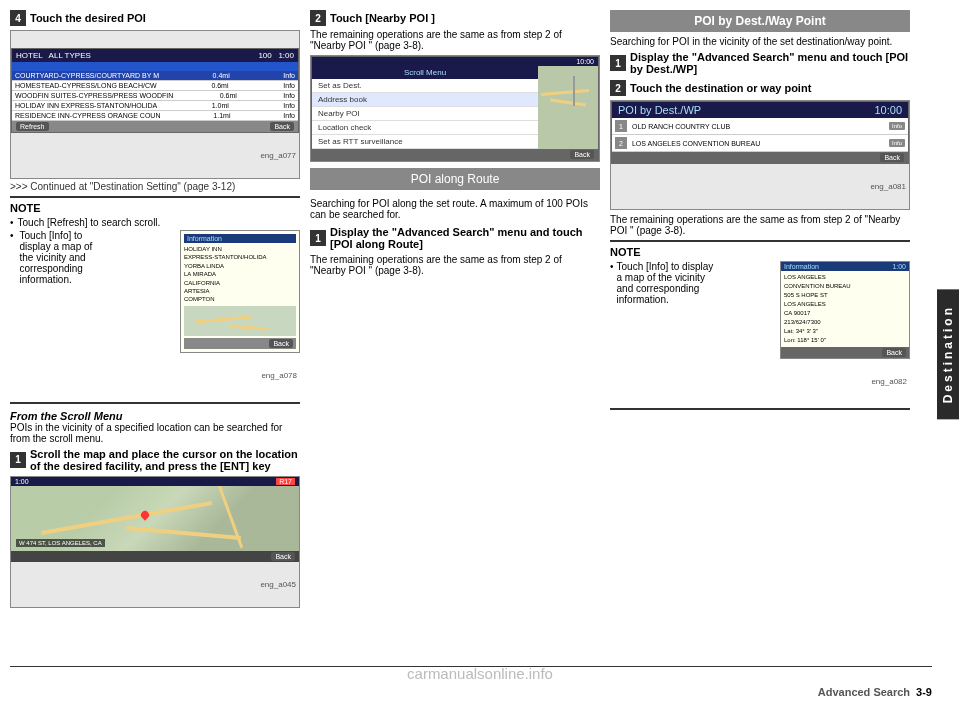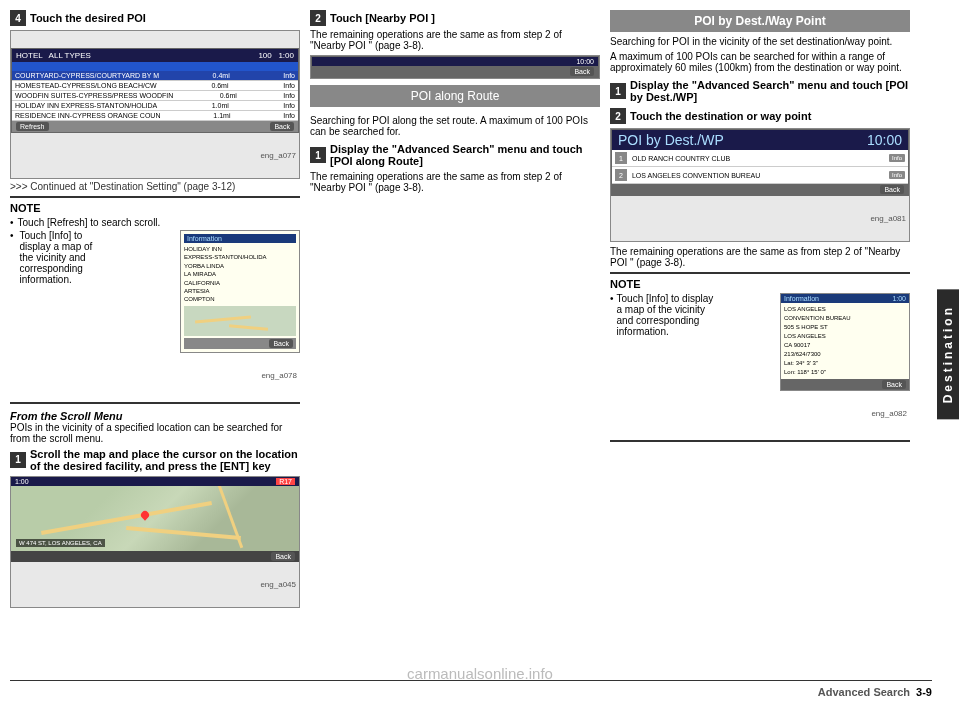--- a/index.html
+++ b/index.html
@@ -427,20 +427,28 @@
     <strong>Touch [Nearby POI ]</strong>
   </div>
   <div style="font-size:10px; margin-bottom:4px;">The remaining operations are the same as from step 2 of "Nearby POI " (page 3-8).</div>
 
   <div class="screenshot-box" style="margin-bottom:6px;">
     <div class="menu-screen">
       <div style="background:#1a1a4a; color:#fff; font-size:7px; padding:1px 4px; display:flex; justify-content:flex-end;">
         <span>10:00</span>
       </div>
       <div style="display:flex;">
+        <div style="flex:1;">
+          <div class="menu-screen-title">Scroll Menu</div>
+          <div class="menu-screen-item">Set as Dest.</div>
+          <div class="menu-screen-item highlighted">Address book</div>
+          <div class="menu-screen-item">Nearby POI</div>
+          <div class="menu-screen-item">Location check</div>
+          <div class="menu-screen-item">Set as RTT surveillance</div>
+        </div>
         <div style="width:60px; background:#b8c8a8; position:relative; overflow:hidden;">
           <div style="position:absolute;background:#f0d080;height:3px;width:80%;top:25px;left:5%;transform:rotate(-5deg);"></div>
           <div style="position:absolute;background:#f0d080;height:3px;width:60%;top:35px;left:20%;transform:rotate(8deg);"></div>
           <div style="position:absolute;background:#999;width:2px;height:30px;left:35px;top:10px;"></div>
         </div>
       </div>
       <div style="background:#666; display:flex; justify-content:flex-end; padding:1px 4px;">
         <span class="btn-small">Back</span>
       </div>
     </div>
@@ -457,35 +465,34 @@
 
   <div style="font-size:10px; margin-top:4px;">The remaining operations are the same as from step 2 of "Nearby POI " (page 3-8).</div>
 
 </div>
 
 <div style="position:absolute; left:610px; top:10px; width:300px;">
 
   <div class="poi-dest-header">POI by Dest./Way Point</div>
 
   <div style="font-size:10px; margin-bottom:4px;">Searching for POI in the vicinity of the set destination/way point.</div>
-  <div style="font-size:10px; margin-bottom:6px;">A maximum of 100 POIs can be searched for within a range of approximately 60 miles (100km) from the destination or way point.</div>
 
   <div class="step-header">
     <span class="step-badge">1</span>
     <strong>Display the "Advanced Search" menu and touch [POI by Dest./WP]</strong>
   </div>
 
   <div class="step-header" style="margin-top:5px;">
     <span class="step-badge">2</span>
     <strong>Touch the destination or way point</strong>
   </div>
 
   <div class="screenshot-box" style="margin:4px 0;">
     <div class="nearby-poi-screen">
-      <div style="background:#1a1a4a; color:#aaddff; font-size:14px; padding:2px 6px; display:flex; justify-content:space-between;">
+      <div style="background:#1a1a4a; color:#aaddff; font-size:11px; padding:2px 6px; display:flex; justify-content:space-between;">
         <span>POI by Dest./WP</span>
         <span>10:00</span>
       </div>
       <div class="nearby-screen-row">
         <div>
           <span class="rank-num">1</span>
           <span>OLD RANCH COUNTRY CLUB</span>
         </div>
         <span class="info-btn-s">Info</span>
       </div>
@@ -539,18 +546,18 @@
       </div>
     </div>
   </div>
 
 </div>
 
 <div class="dest-tab-wrapper">
   <div class="dest-tab-inner">Destination</div>
 </div>
 
-<div style="position:absolute; bottom:10px; left:10px; right:28px; border-top:1px solid #333; padding-top:5px; display:flex; justify-content:flex-end; align-items:flex-start;">
+<div style="position:absolute; bottom:10px; left:10px; right:28px; border-top:1px solid #333; padding-top:19px; display:flex; justify-content:flex-end; align-items:flex-start;">
   <span style="font-size:11px; font-weight:bold; color:#555;">Advanced Search</span>
   <span style="font-size:11px; font-weight:bold; margin-left:6px;">3-9</span>
 </div>
 
 <div style="position:absolute; bottom:26px; left:50%; transform:translateX(-50%); color:#bbb; font-size:15px; white-space:nowrap;margin-top:12px;">carmanualsonline.info</div>
 
 </body></html>

